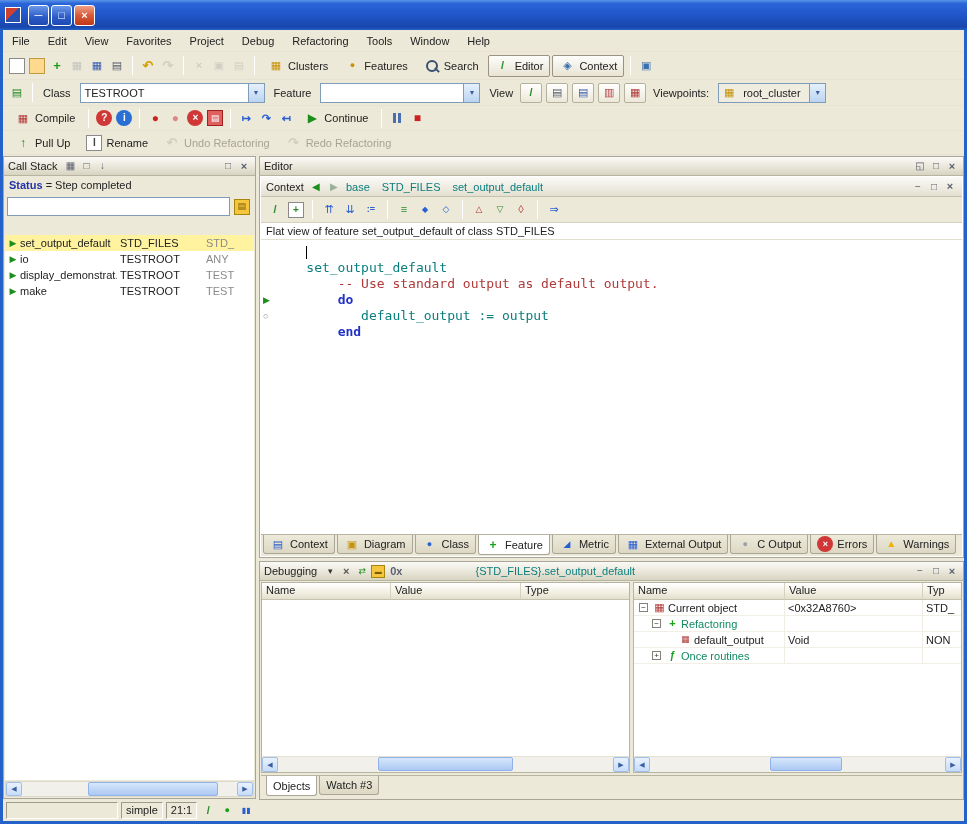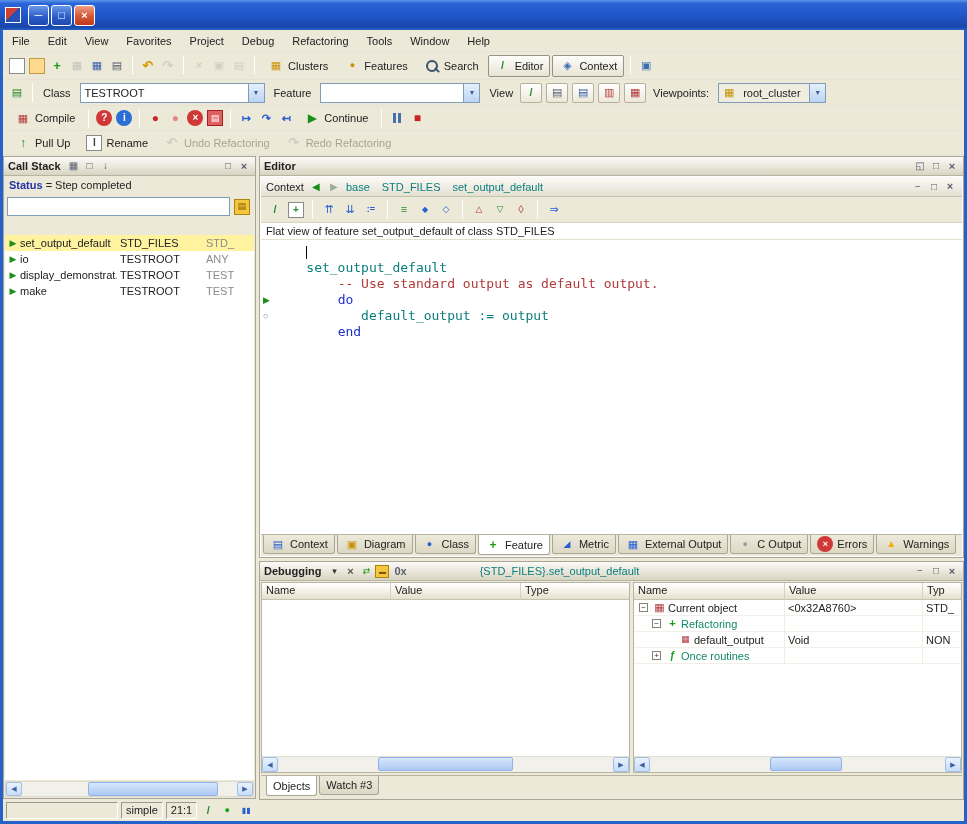--- a/index.html
+++ b/index.html
@@ -51,21 +51,21 @@
   .css-pause{position:relative}
   .css-pause::before,.css-pause::after{content:'';position:absolute;top:3px;width:3px;height:10px;background:#4A6FAE}
   .css-pause::before{left:4px}
   .css-pause::after{left:9px}
 
   
   .workspace{position:absolute;left:3px;top:155px;width:961px;height:645px;background:#ECE9D8}
   .panel{position:absolute;background:#fff;border:1px solid #A9A598}
   .panelbar{position:absolute;left:0;top:0;right:0;height:19px;background:linear-gradient(180deg,#FBFAF7,#E4E0D1 70%,#D8D4C2);
     border-bottom:1px solid #B8B4A2;display:flex;align-items:center;padding:0 4px;gap:3px;z-index:5}
-  .ptitle{font-weight:bold;margin-right:3px;white-space:nowrap}
+  .ptitle{font-weight:normal;margin-right:3px;white-space:nowrap}
   .pbicons{margin-left:auto;display:flex;gap:2px}
   .pbico2{width:14px;height:13px;font-size:9px;color:#5A6070}
 
   
   .cspanel{left:3px;top:156px;width:253px;height:643px;background:#ECE9D8}
   .csstatus{position:absolute;left:1px;top:20px;right:1px;height:17px;padding:2px 4px;background:#ECE9D8;white-space:nowrap;overflow:hidden}
   .statlbl{color:#2233AA;font-weight:bold;margin-right:3px}
   .csfilter{position:absolute;left:1px;top:38px;right:1px;height:23px;background:#ECE9D8;display:flex;align-items:center;padding:1px 2px;gap:2px}
   .csfilter input{flex:1;height:19px;border:1px solid #7F9DB9;font:11px "Liberation Sans",sans-serif;padding:0 3px;min-width:0}
   .csfbtn{width:20px;height:19px;display:inline-flex;align-items:center;justify-content:center;flex:none}
@@ -88,21 +88,21 @@
   .edtools{position:absolute;left:1px;top:40px;right:1px;height:26px;background:#ECE9D8;border-bottom:1px solid #D6D2C0;
     display:flex;align-items:center;padding:0 5px;gap:3px}
   .edcaption{position:absolute;left:1px;top:66px;right:1px;height:17px;background:#fff;border-bottom:1px solid #E4E0D0;padding:2px 5px;white-space:nowrap;overflow:hidden}
   .codewrap{position:absolute;left:1px;top:83px;right:1px;bottom:23px;background:#fff;overflow:hidden}
   .gutter{position:absolute;left:0;top:0;width:14px;bottom:0;background:#fff}
   .gmark{position:absolute;left:2px;font-size:9px;line-height:16px}
   .code{position:absolute;left:14px;top:0;right:0;bottom:0;padding-top:4px;font:13px "DejaVu Sans Mono",monospace;white-space:pre;color:#000}
   .codeline{height:16px;line-height:16px}
   .caret{display:inline-block;width:1px;height:13px;background:#000;vertical-align:text-bottom}
   .seg-identifier{color:#0A7E7E}
-  .seg-keyword{color:#2030C8;font-weight:normal}
+  .seg-keyword{color:#2030C8;font-weight:bold}
   .seg-comment{color:#B03A3A}
   .tabsrow{position:absolute;left:1px;right:1px;bottom:1px;height:22px;background:#ECE9D8;border-top:1px solid #B8B4A2;
     display:flex;align-items:flex-start;padding:0 2px;gap:2px;overflow:hidden}
   .tab{display:inline-flex;align-items:center;gap:4px;height:19px;padding:0 6px;border:1px solid #A9A598;border-top:none;
     border-radius:0 0 3px 3px;background:linear-gradient(180deg,#EDEADB,#DDD8C4);white-space:nowrap}
   .tab.active{background:#fff;height:20px}
 
   
   .dbgpanel{left:259px;top:561px;width:705px;height:239px;background:#ECE9D8}
   .dbgctx{color:#0A7E7E;margin-left:70px;white-space:nowrap}

